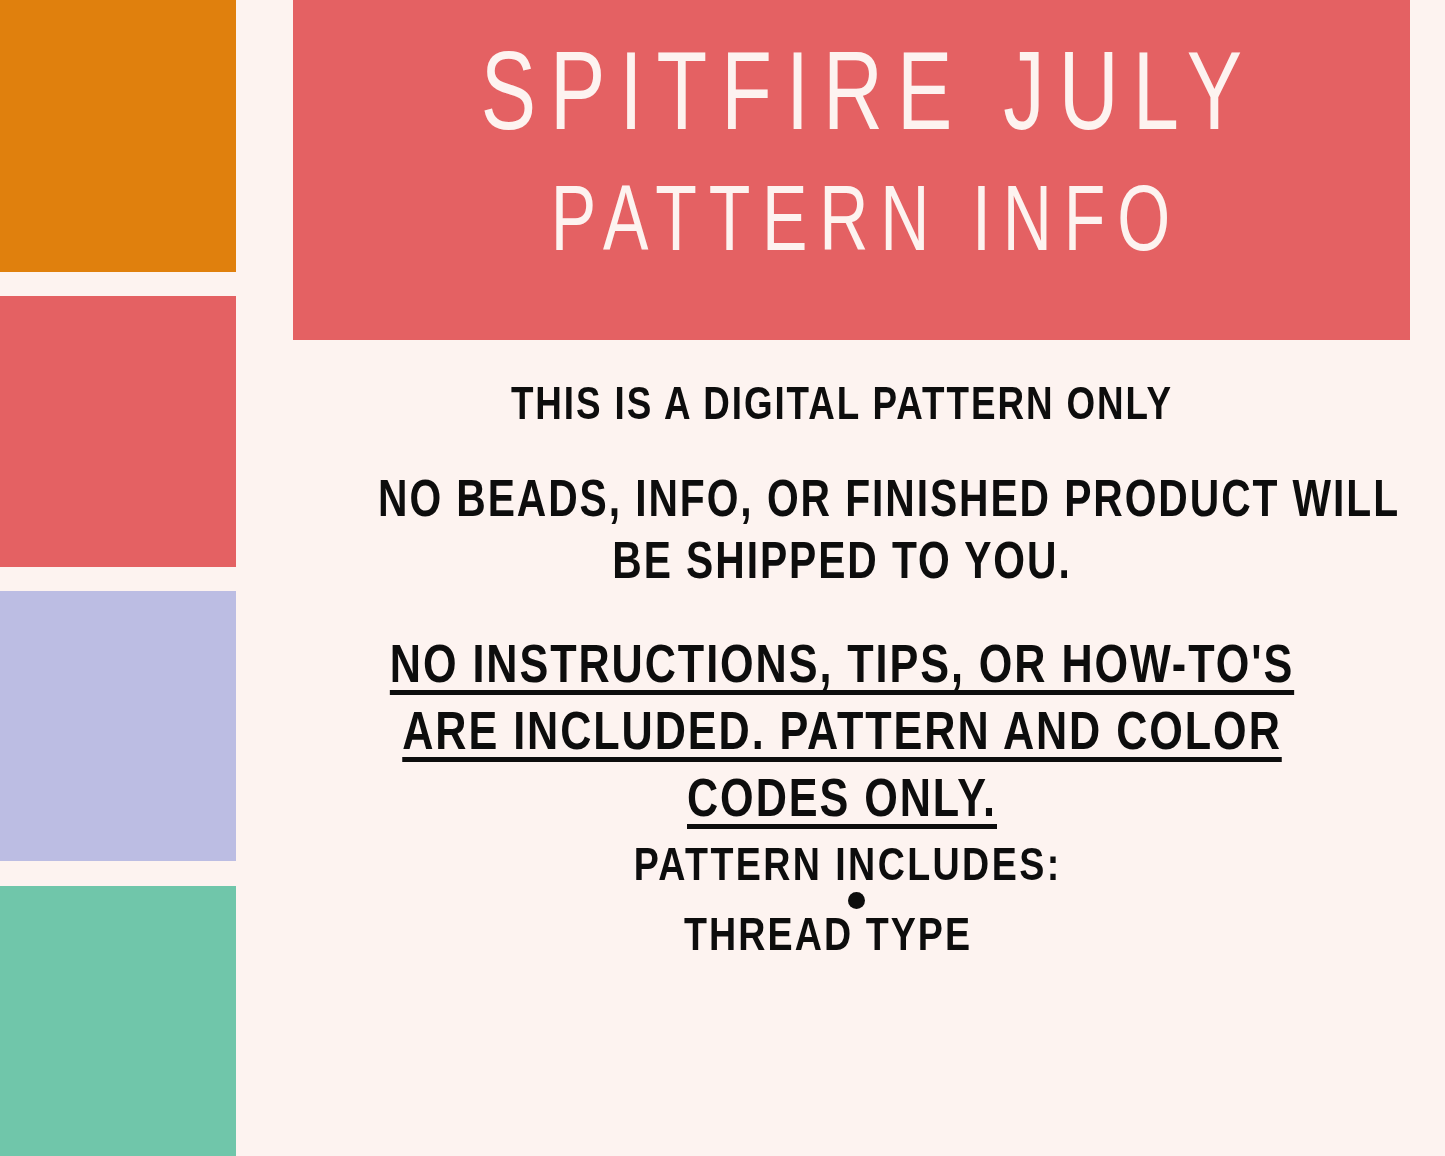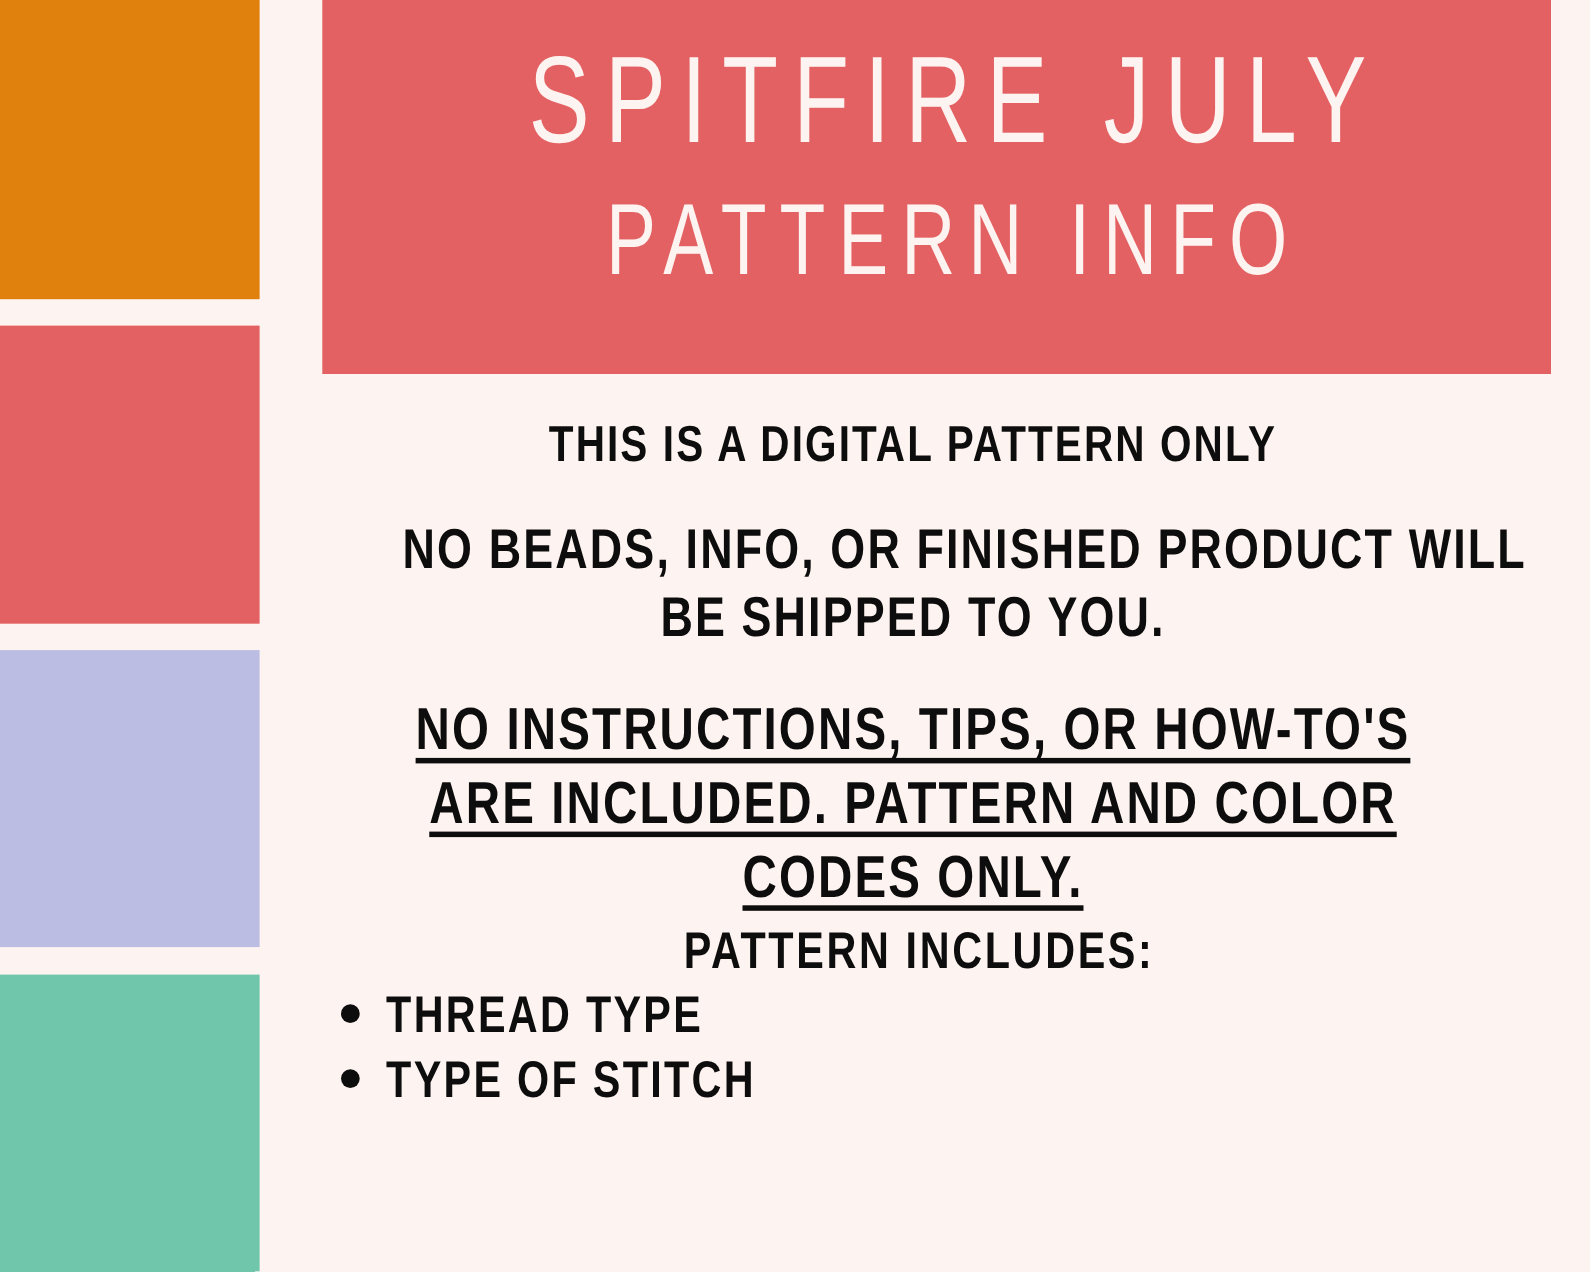--- a/index.html
+++ b/index.html
@@ -71,21 +71,21 @@
     transform: scaleX(0.74);
     transform-origin: center center;
     white-space: nowrap;
     text-indent: 16px;
     margin-top: 24px;
   }
 
   
   .content {
     position: absolute;
-    left: 250px;
+    left: 262px;
     top: 340px;
     width: 1160px;
     height: 816px;
     color: #0d0d0d;
     text-decoration: underline;
   }
 
   .line {
     font-family: "Liberation Sans Narrow", "Liberation Sans", sans-serif;
     font-weight: 700;
@@ -145,20 +145,21 @@
     left: 52px;
     top: 552px;
     width: 1100px;
     list-style: none;
   }
   .bullet-item {
     display: flex;
     align-items: center;
     height: 59px;
     margin-bottom: 0px;
+    flex-direction: column;
   }
   .bullet-dot {
     width: 17px;
     height: 17px;
     border-radius: 50%;
     background: #0d0d0d;
     flex: 0 0 auto;
     margin-right: 24px;
     margin-left: 8px;
   }
@@ -204,19 +205,15 @@
     <span class="lrow"><span class="l">CODES ONLY.</span></span>
   </div>
 
   <div class="line includes-heading">PATTERN INCLUDES:</div>
 
   <ul class="bullet-list">
     <li class="bullet-item">
       <span class="bullet-dot"></span>
       <span class="bullet-label">THREAD TYPE</span>
     </li>
-    <li class="bullet-item">
-      <span class="bullet-dot"></span>
-      <span class="bullet-label">TYPE OF STITCH</span>
-    </li>
   </ul>
 
 </div>
 
 </body></html>

